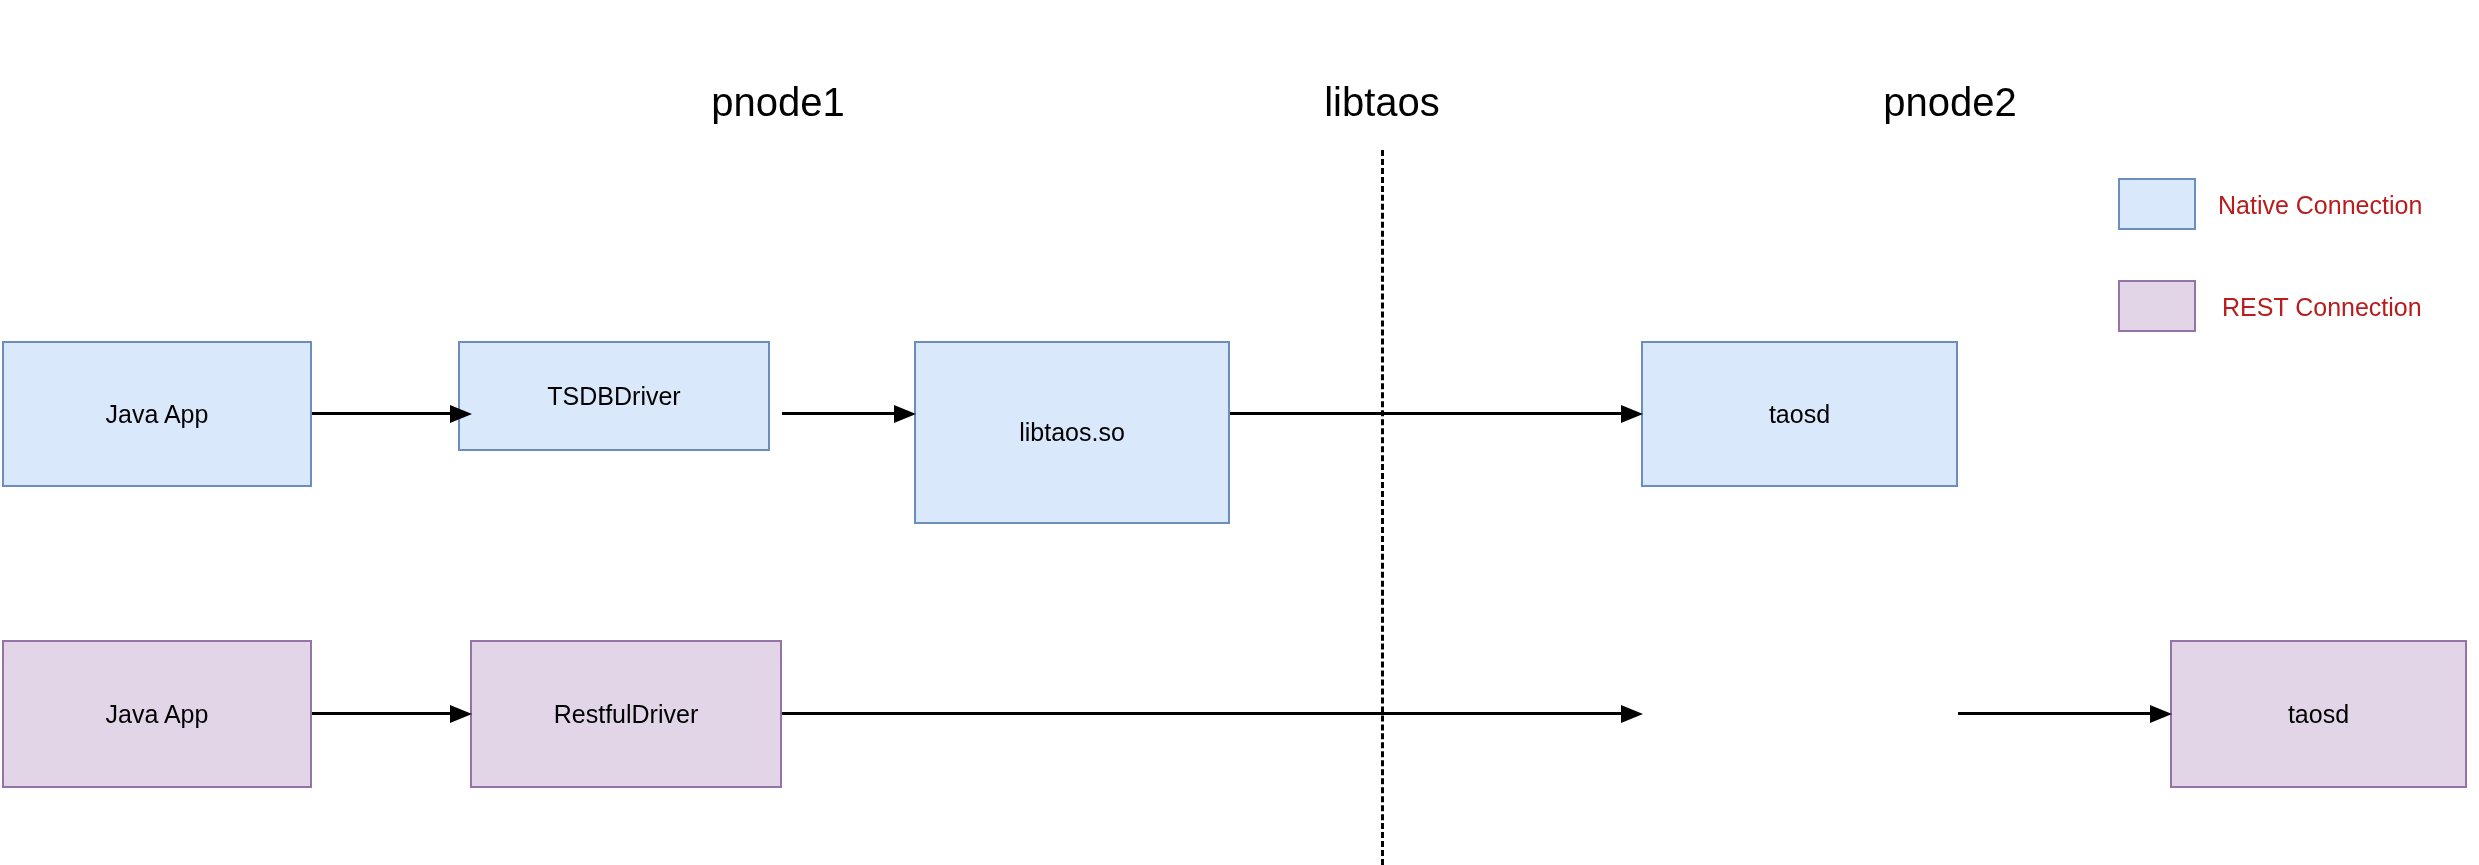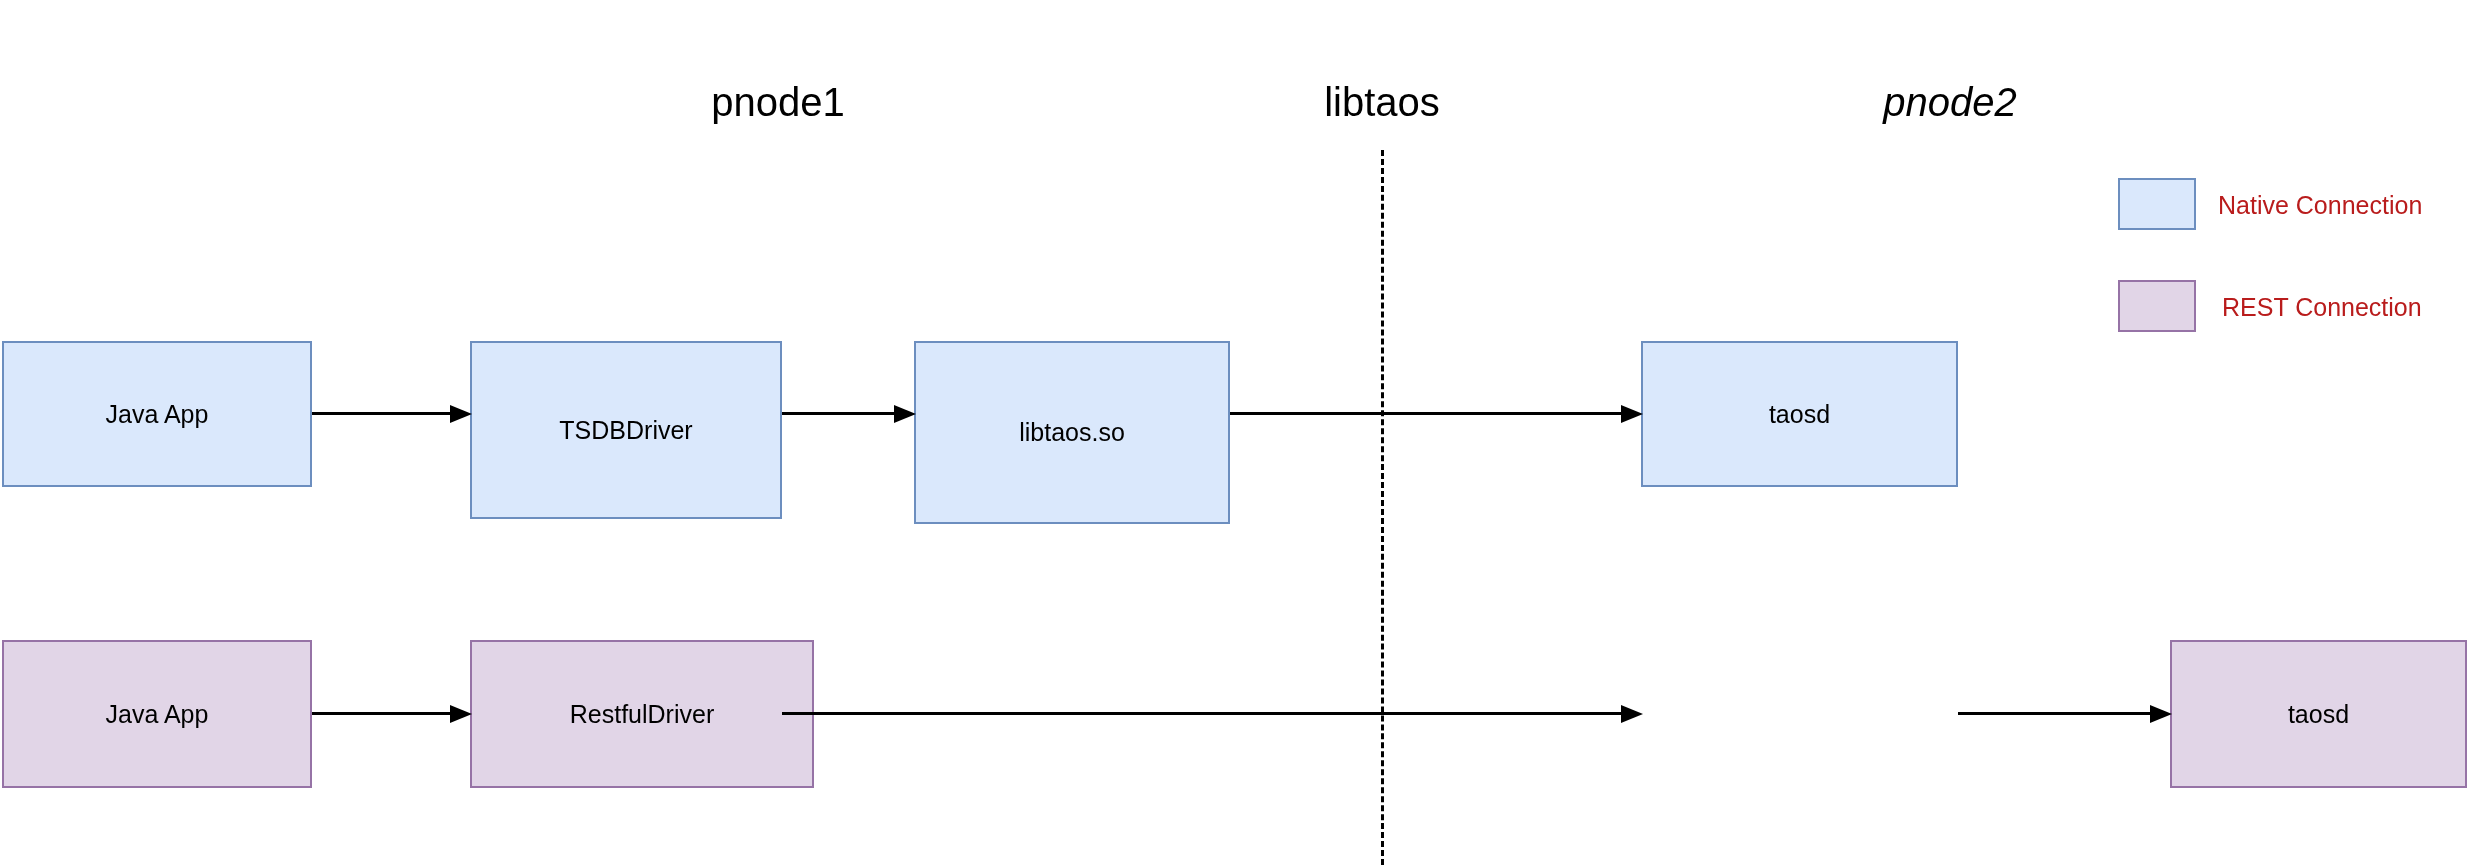--- a/index.html
+++ b/index.html
@@ -83,35 +83,35 @@
     color: #b91c1c;
   }
 </style>
 </head>
 <body>
 
 <div id="canvas">
 
   <div class="region-label" style="left:778px; top:80px;">pnode1</div>
   <div class="region-label" style="left:1382px; top:80px;">libtaos</div>
-  <div class="region-label" style="left:1950px; top:80px;font-style:italic;">pnode2</div>
+  <div class="region-label" style="left:1950px; top:80px;">pnode2</div>
 
   <div class="divider" style="left:1381px; top:150px; height:715px;"></div>
 
   <div class="node native" style="left:2px; top:341px; width:310px; height:146px;">Java App</div>
-  <div class="node native" style="left:470px; top:341px; width:312px; height:178px;">TSDBDriver</div>
+  <div class="node native" style="left:458px; top:341px; width:312px; height:110px;">TSDBDriver</div>
   <div class="node native" style="left:914px; top:341px; width:316px; height:183px;">libtaos.so</div>
   <div class="node native" style="left:1641px; top:341px; width:317px; height:146px;">taosd</div>
 
   <div class="arrow" style="left:312px; top:412px; width:138px;"></div>
   <div class="arrow" style="left:782px; top:412px; width:112px;"></div>
   <div class="arrow" style="left:1230px; top:412px; width:391px;"></div>
 
   <div class="node rest" style="left:2px; top:640px; width:310px; height:148px;">Java App</div>
-  <div class="node rest" style="left:470px; top:640px; width:344px; height:148px;">RestfulDriver</div>
+  <div class="node rest" style="left:470px; top:640px; width:312px; height:148px;">RestfulDriver</div>
   <div class="node rest" style="left:2170px; top:640px; width:297px; height:148px;">taosd</div>
 
   <div class="arrow" style="left:312px; top:712px; width:138px;"></div>
   <div class="arrow" style="left:782px; top:712px; width:839px;"></div>
   <div class="arrow" style="left:1958px; top:712px; width:192px;"></div>
 
   <div>
     <div class="legend-swatch native" style="left:2118px; top:178px;"></div>
     <div class="legend-label" style="left:2218px; top:205px;">Native Connection</div>
     <div class="legend-swatch rest" style="left:2118px; top:280px;"></div>

